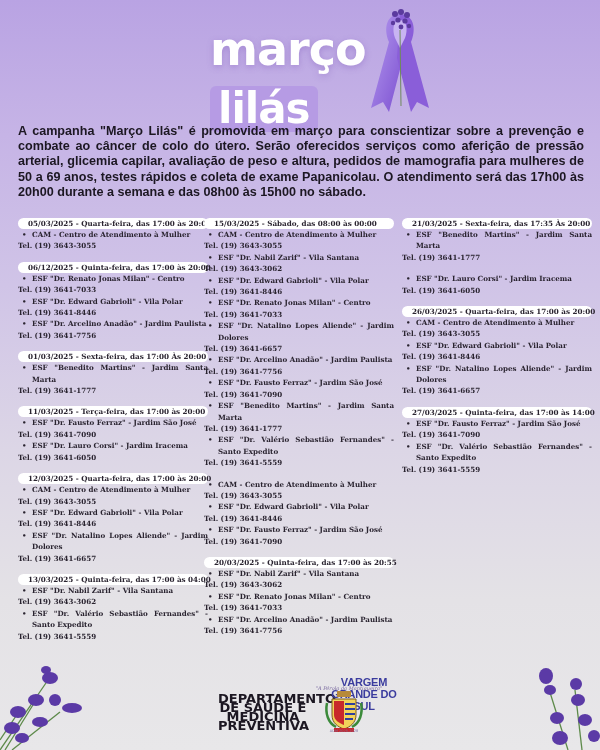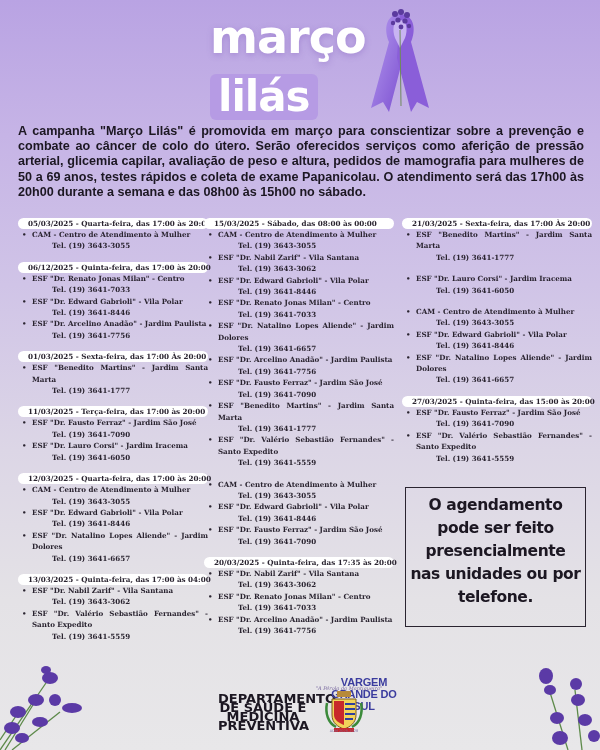--- a/index.html
+++ b/index.html
@@ -6,21 +6,21 @@
   html, body { width: 600px; height: 750px; overflow: hidden; }
   body {
     font-family: "DejaVu Sans", sans-serif;
     color: #1f1a24;
     background: linear-gradient(180deg, #b9a3e3 0%, #c6b4e6 18%, #d0c4e7 38%, #dcd6e6 60%, #e4e2e6 80%, #e8e7e9 100%);
     position: relative;
   }
   .page { position: relative; width: 600px; height: 750px; }
 
   
-  .title-wrap { position: absolute; left: 210px; top: 12px; }
+  .title-wrap { position: absolute; left: 210px; top: 24px; }
   .title-marco {
     font-family: "DejaVu Sans", sans-serif; font-weight: bold;
     font-size: 46px; color: #ffffff; letter-spacing: -1px; line-height: 50px;
     text-shadow: 0 2px 6px rgba(120,80,180,0.35);
   }
   .title-lilas-box {
     display: inline-block; margin-top: 12px;
     background: #b69be4; border-radius: 6px; padding: 0 8px;
   }
   .title-lilas {
@@ -44,21 +44,21 @@
   .col-3 { left: 402px; }
   .event { margin-bottom: 10px; }
   .date-pill {
     display: block; background: #ffffff; border-radius: 8px;
     font-family: "DejaVu Serif", serif; font-size: 7.2px; font-weight: bold;
     color: #2a2430; padding: 1px 0 1px 10px; line-height: 9px; white-space: nowrap;
   }
   .unit { font-family: "DejaVu Serif", serif; font-size: 7.1px; font-weight: bold; color: #2a2430; line-height: 11.4px; }
   .unit-name { display: flex; text-align: justify; }
   .bullet { width: 14px; flex: 0 0 14px; padding-left: 4px; }
-  .unit-tel { padding-left: 0; margin-left: 34px; }
+  .unit-tel { padding-left: 0; }
 
   
   .callout {
     position: absolute; left: 405px; top: 487px; width: 181px; height: 140px;
     border: 1.5px solid #2a2430; padding: 6px 4px;
     text-align: center;
   }
   .callout-text {
     font-family: "DejaVu Sans", sans-serif; font-weight: bold;
     font-size: 15.5px; line-height: 23px; color: #1c1722; letter-spacing: -0.4px;
@@ -315,21 +315,21 @@
         </div>
       <div class="unit">
           <div class="unit-name">
             <span class="bullet">•</span>
             <span>ESF "Dr. Fausto Ferraz" - Jardim São José</span>
           </div>
           <div class="unit-tel">Tel. (19) 3641-7090</div>
         </div>
     </div>
     <div class="event">
-      <span class="date-pill">20/03/2025 - Quinta-feira, das 17:35 às 20:00</span>
+      <span class="date-pill">20/03/2025 - Quinta-feira, das 17:00 às 20:55</span>
       <div class="unit">
           <div class="unit-name">
             <span class="bullet">•</span>
             <span>ESF "Dr. Nabil Zarif" - Vila Santana</span>
           </div>
           <div class="unit-tel">Tel. (19) 3643-3062</div>
         </div>
       <div class="unit">
           <div class="unit-name">
             <span class="bullet">•</span>
@@ -342,39 +342,40 @@
             <span class="bullet">•</span>
             <span>ESF "Dr. Arcelino Anadão" - Jardim Paulista</span>
           </div>
           <div class="unit-tel">Tel. (19) 3641-7756</div>
         </div>
     </div>
   </div>
 
   <div class="col col-3">
     <div class="event">
-      <span class="date-pill">21/03/2025 - Sexta-feira, das 17:00 Às 20:00</span>
+      <span class="date-pill">21/03/2025 - Sexta-feira, das 17:35 Às 20:00</span>
       <div class="unit">
           <div class="unit-name">
             <span class="bullet">•</span>
             <span>ESF "Benedito Martins" - Jardim Santa Marta</span>
           </div>
           <div class="unit-tel">Tel. (19) 3641-1777</div>
         </div>
     </div>
     <div class="event">
       <div class="unit">
           <div class="unit-name">
             <span class="bullet">•</span>
             <span>ESF "Dr. Lauro Corsi" - Jardim Iracema</span>
           </div>
           <div class="unit-tel">Tel. (19) 3641-6050</div>
         </div>
     </div>
     <div class="event">
+      <span class="date-pill">26/03/2025 - Quarta-feira, das 17:00 às 20:00</span>
       <div class="unit">
           <div class="unit-name">
             <span class="bullet">•</span>
             <span>CAM - Centro de Atendimento à Mulher</span>
           </div>
           <div class="unit-tel">Tel. (19) 3643-3055</div>
         </div>
       <div class="unit">
           <div class="unit-name">
             <span class="bullet">•</span>
@@ -384,41 +385,38 @@
         </div>
       <div class="unit">
           <div class="unit-name">
             <span class="bullet">•</span>
             <span>ESF "Dr. Natalino Lopes Aliende" - Jardim Dolores</span>
           </div>
           <div class="unit-tel">Tel. (19) 3641-6657</div>
         </div>
     </div>
     <div class="event">
-      <span class="date-pill">27/03/2025 - Quinta-feira, das 15:00 às 20:00</span>
+      <span class="date-pill">27/03/2025 - Quinta-feira, das 17:00 às 14:00</span>
       <div class="unit">
           <div class="unit-name">
             <span class="bullet">•</span>
             <span>ESF "Dr. Fausto Ferraz" - Jardim São José</span>
           </div>
           <div class="unit-tel">Tel. (19) 3641-7090</div>
         </div>
       <div class="unit">
           <div class="unit-name">
             <span class="bullet">•</span>
             <span>ESF "Dr. Valério Sebastião Fernandes" - Santo Expedito</span>
           </div>
           <div class="unit-tel">Tel. (19) 3641-5559</div>
         </div>
     </div>
   </div>
 
-  <div class="callout">
-    <p class="callout-text">O agendamento pode ser feito presencialmente nas unidades ou por telefone.</p>
-  </div>
 
   <div class="dept">DEPARTAMENTO DE SAÚDE E MEDICINA PREVENTIVA</div>
   <div class="city-name">VARGEM GRANDE DO SUL</div>
   <div class="city-tag">"A Pérola da Mantiqueira"</div>
   <svg class="crest" viewBox="0 0 40 42">
     <rect x="13" y="0" width="14" height="6" fill="#b78a3a"></rect>
     <path d="M8 8 H32 V24 C32 32 26 36 20 38 C14 36 8 32 8 24 Z" fill="#f2d35a" stroke="#7a5b1e" stroke-width="1"></path>
     <path d="M10 10 H20 V34 C15 32 10 29 10 24 Z" fill="#c8282b"></path>
     <g stroke="#2e3f9e" stroke-width="2">
       <line x1="21" y1="13" x2="31" y2="13"></line>

